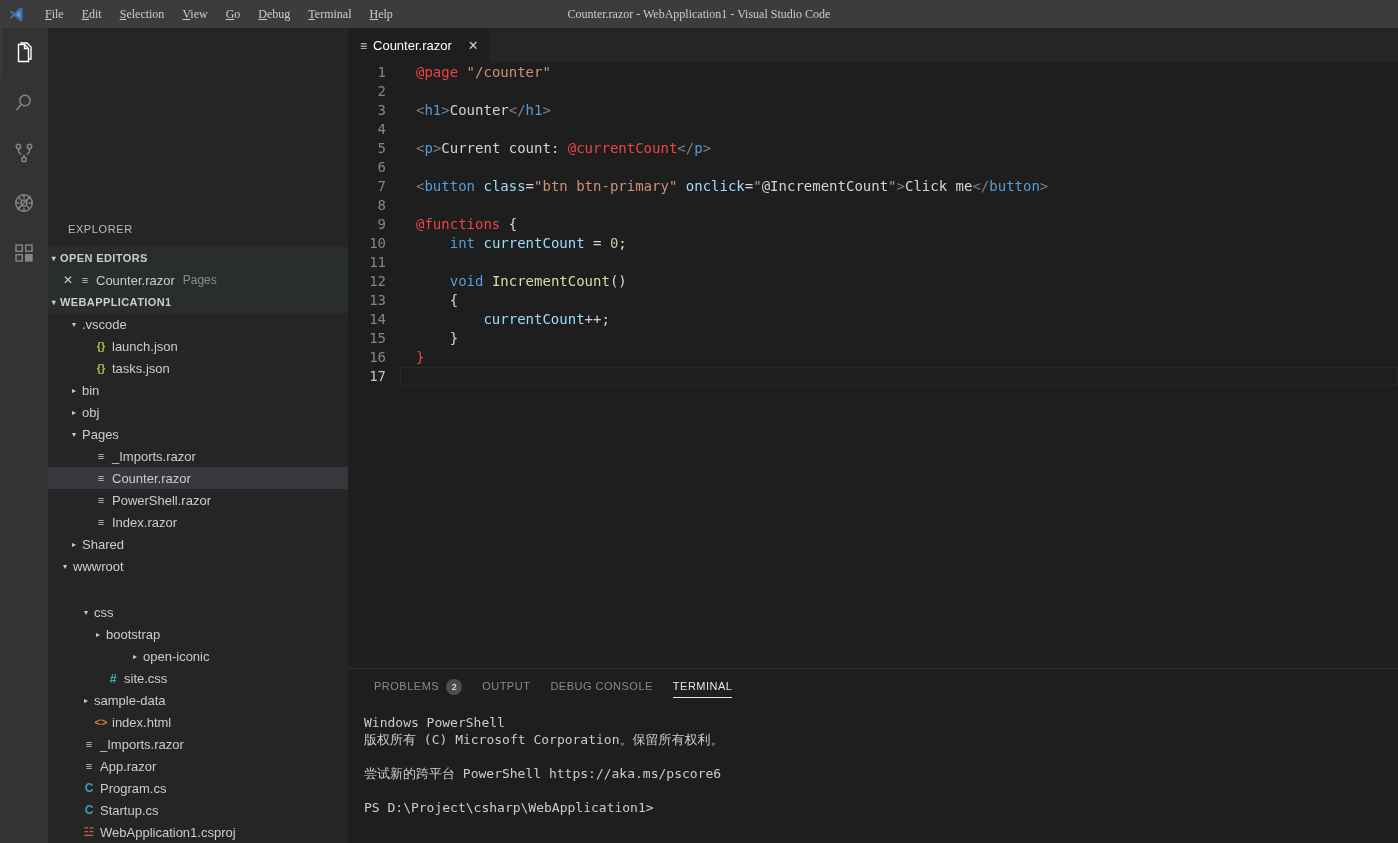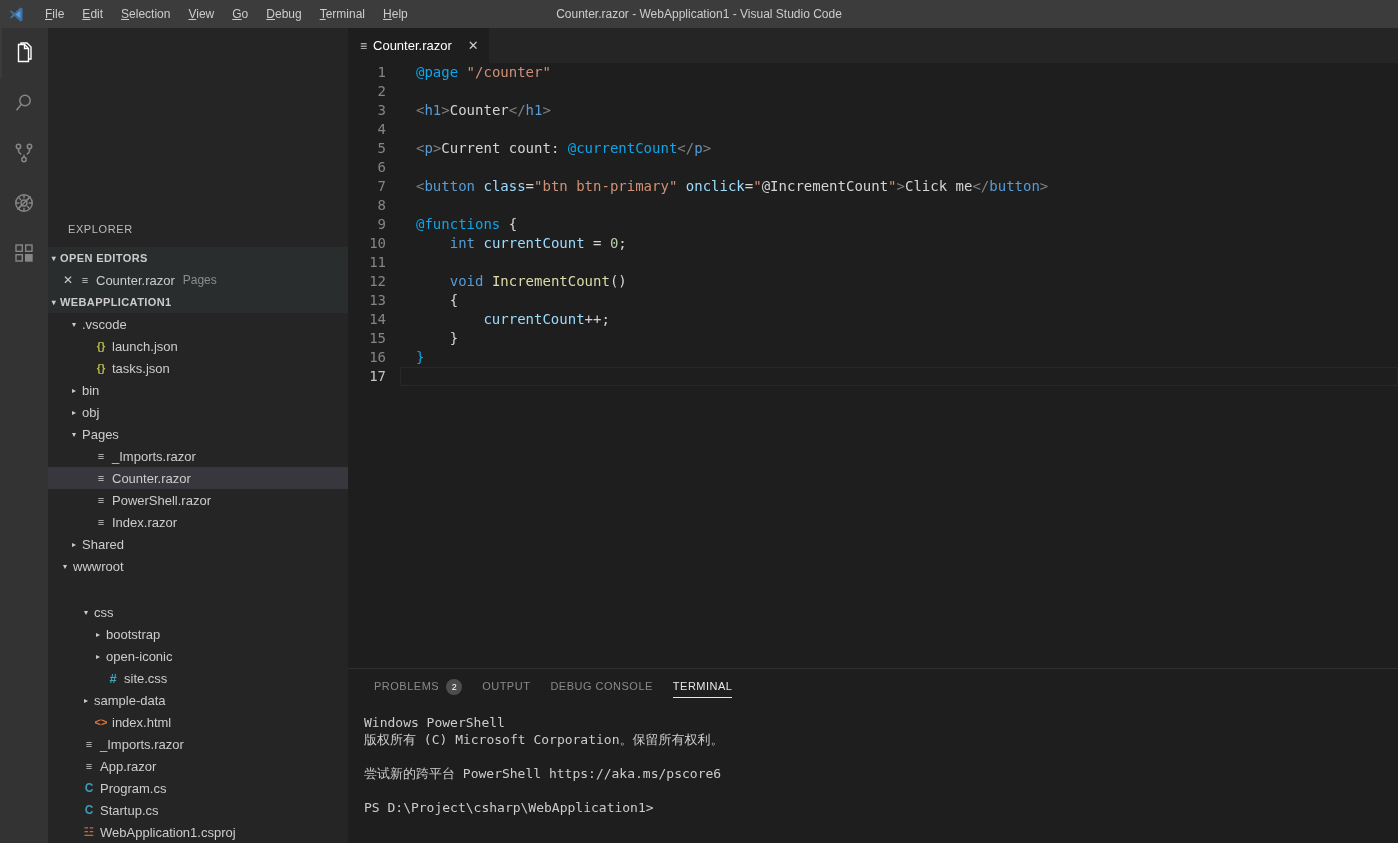--- a/index.html
+++ b/index.html
@@ -12,20 +12,21 @@
   }
   #app { position: relative; width: 1398px; height: 843px; display: flex; flex-direction: column; }
 
   
   .titlebar {
     height: 28px; flex: 0 0 28px;
     background: #3c3c3c;
     display: flex; align-items: flex-start;
     position: relative;
     color: #cccccc;
+    font-family: Liberation Serif, serif;
   }
   .vscode-logo { width: 30px; height: 28px; display: flex; align-items: center; justify-content: center; }
   .menubar { display: flex; align-items: center; height: 28px; margin-left: 6px; }
   .menu-item {
     font-size: 12px; color: #cccccc;
     padding: 0 9px; height: 28px; line-height: 28px;
     cursor: default; white-space: nowrap;
   }
   .menu-item u { text-decoration: underline; }
   .window-title {
@@ -114,21 +115,21 @@
   .code-line { height: 19px; display: flex; align-items: center; white-space: pre; }
   .lnum {
     width: 52px; flex: 0 0 52px; text-align: right; padding-right: 14px;
     color: #858585; font-size: 14px; user-select: none;
   }
   .code-line.current .lnum { color: #c6c6c6; }
   .code-line.current .ctext { box-shadow: inset 0 0 0 1px #282828; }
   .ctext { flex: 1 1 auto; padding-left: 16px; height: 19px; line-height: 19px; }
   
   .t-plain  { color: #d4d4d4; }
-  .t-razor  { color: #0ea5e9; }
+  .t-razor  { color: #ef4444; }
   .t-string { color: #ce9178; }
   .t-tag    { color: #569cd6; }
   .t-brk    { color: #808080; }
   .t-attr   { color: #9cdcfe; }
   .t-kw     { color: #569cd6; }
   .t-var    { color: #9cdcfe; }
   .t-num    { color: #b5cea8; }
   .t-fn     { color: #dcdcaa; }
   .t-punc   { color: #d4d4d4; }
 
@@ -301,21 +302,21 @@
             <span class="tree-label">wwwroot</span>
           </div>
           <div class="tree-row" style="padding-left: 32px; margin-top: 24px;">
             <span class="twisty open"></span>
             <span class="tree-label">css</span>
           </div>
           <div class="tree-row" style="padding-left: 44px;">
             <span class="twisty closed"></span>
             <span class="tree-label">bootstrap</span>
           </div>
-          <div class="tree-row" style="padding-left: 44px;">
+          <div class="tree-row" style="padding-left: 69px; margin-left: 12px;">
             <span class="twisty closed"></span>
             <span class="tree-label">open-iconic</span>
           </div>
           <div class="tree-row" style="padding-left: 44px;">
             <span class="twisty blank"></span>
             <span class="ficon ficon-css">#</span>
             <span class="tree-label">site.css</span>
           </div>
           <div class="tree-row" style="padding-left: 32px;">
             <span class="twisty closed"></span>

